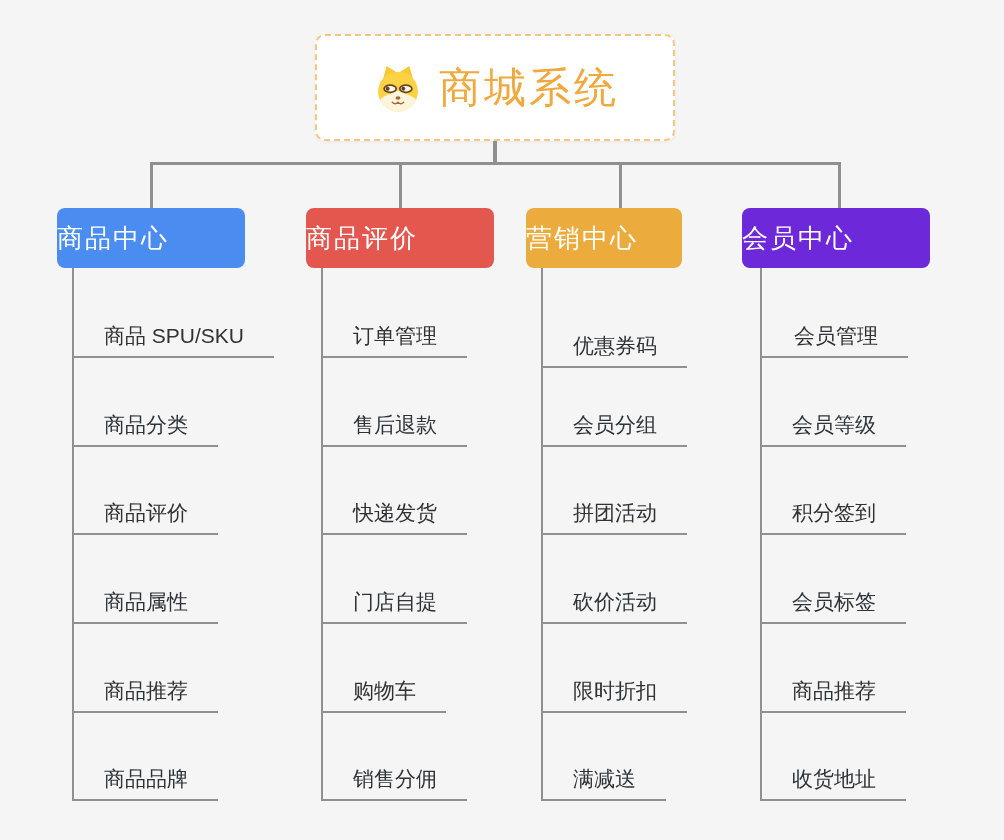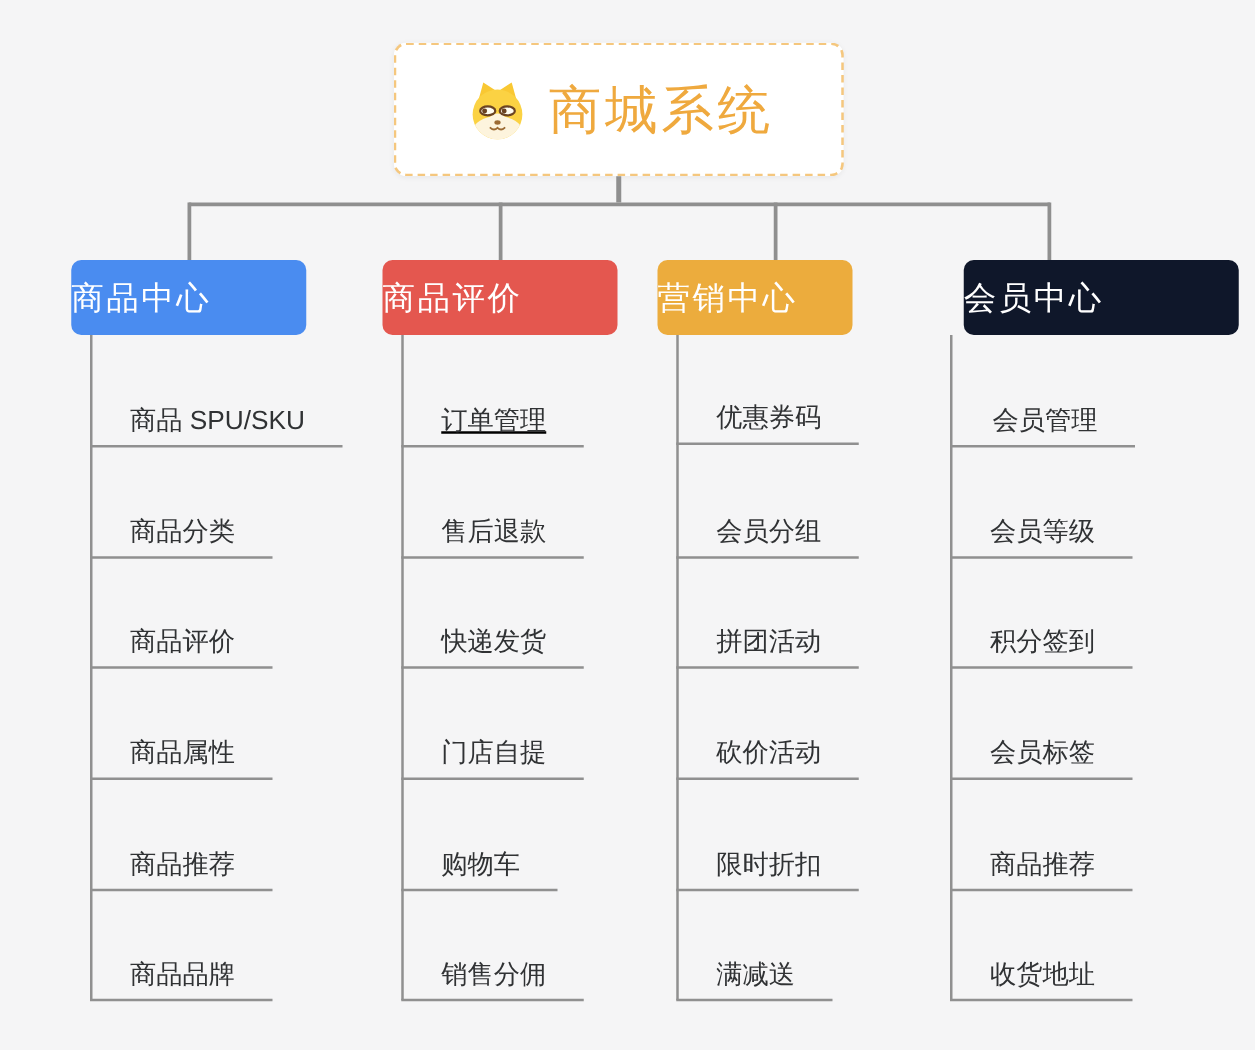--- a/index.html
+++ b/index.html
@@ -133,21 +133,21 @@
         <span class="leaf-label">商品推荐</span>
       </div>
       <div class="leaf" style="left: 72px; top: 757px;">
         <span class="leaf-label">商品品牌</span>
       </div>
       <div class="conn" style="left: 398.5px; top: 162px; width: 3px; height: 46px;"></div>
       <div class="branch-box" style="left: 306px; width: 188px; background: rgb(228, 87, 79);">
         <span class="branch-label">商品评价</span>
       </div>
       <div class="trunk" style="left: 321px; top: 268px; height: 532px;"></div>
-      <div class="leaf" style="left: 321px; top: 314px; text-decoration: underline;">
+      <div class="leaf" style="left: 321px; top: 314px;">
         <span class="leaf-label">订单管理</span>
       </div>
       <div class="leaf" style="left: 321px; top: 403px;">
         <span class="leaf-label">售后退款</span>
       </div>
       <div class="leaf" style="left: 321px; top: 491px;">
         <span class="leaf-label">快递发货</span>
       </div>
       <div class="leaf" style="left: 321px; top: 580px;">
         <span class="leaf-label">门店自提</span>
@@ -156,40 +156,40 @@
         <span class="leaf-label">购物车</span>
       </div>
       <div class="leaf" style="left: 321px; top: 757px;">
         <span class="leaf-label">销售分佣</span>
       </div>
       <div class="conn" style="left: 618.5px; top: 162px; width: 3px; height: 46px;"></div>
       <div class="branch-box" style="left: 526px; width: 156px; background: rgb(236, 172, 61);">
         <span class="branch-label">营销中心</span>
       </div>
       <div class="trunk" style="left: 541px; top: 268px; height: 532px;"></div>
-      <div class="leaf" style="left: 541px; top: 312px;">
+      <div class="leaf" style="left: 541px; top: 324px;">
         <span class="leaf-label">优惠券码</span>
       </div>
       <div class="leaf" style="left: 541px; top: 403px;">
         <span class="leaf-label">会员分组</span>
       </div>
       <div class="leaf" style="left: 541px; top: 491px;">
         <span class="leaf-label">拼团活动</span>
       </div>
       <div class="leaf" style="left: 541px; top: 580px;">
         <span class="leaf-label">砍价活动</span>
       </div>
       <div class="leaf" style="left: 541px; top: 669px;">
         <span class="leaf-label">限时折扣</span>
       </div>
       <div class="leaf" style="left: 541px; top: 757px;">
         <span class="leaf-label">满减送</span>
       </div>
       <div class="conn" style="left: 837.5px; top: 162px; width: 3px; height: 46px;"></div>
-      <div class="branch-box" style="left: 771px; width: 220px; background: #0f172a;">
+      <div class="branch-box" style="left: 742px; width: 188px; background: #6d28d9;">
         <span class="branch-label">会员中心</span>
       </div>
       <div class="trunk" style="left: 760px; top: 268px; height: 532px;"></div>
       <div class="leaf" style="left: 760px; top: 314px; padding-left: 34px;">
         <span class="leaf-label">会员管理</span>
       </div>
       <div class="leaf" style="left: 760px; top: 403px;">
         <span class="leaf-label">会员等级</span>
       </div>
       <div class="leaf" style="left: 760px; top: 491px;">

